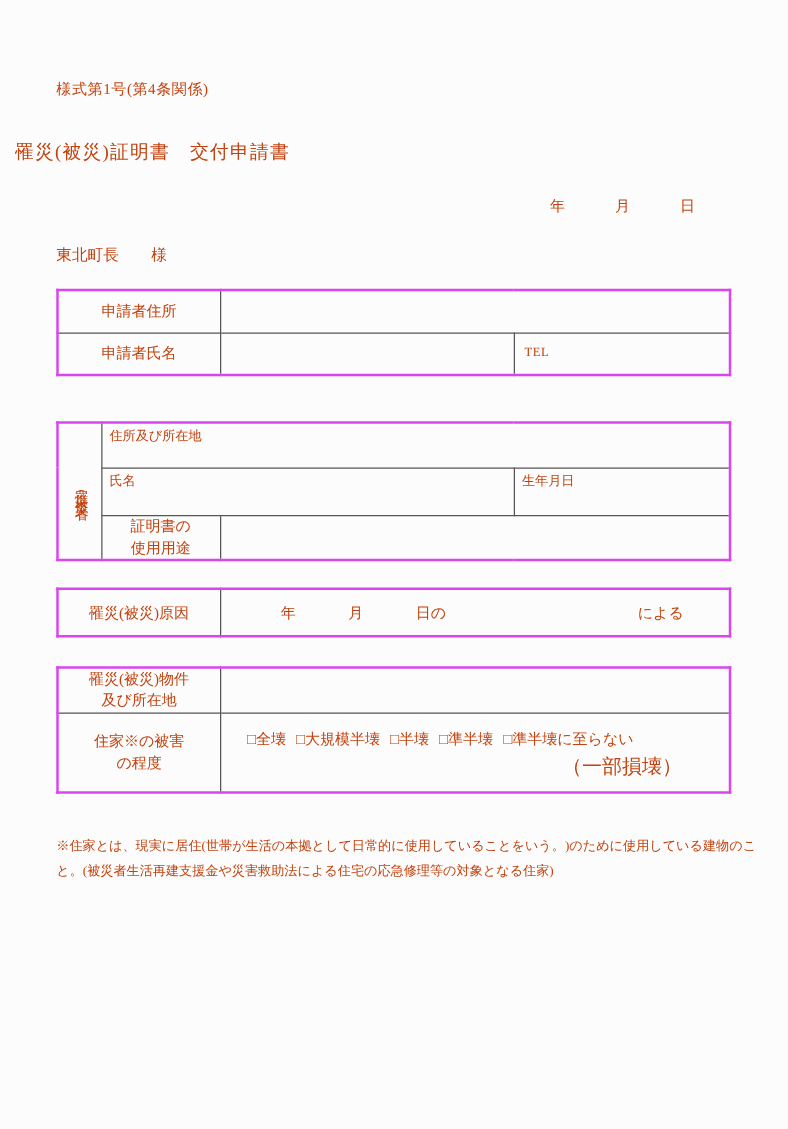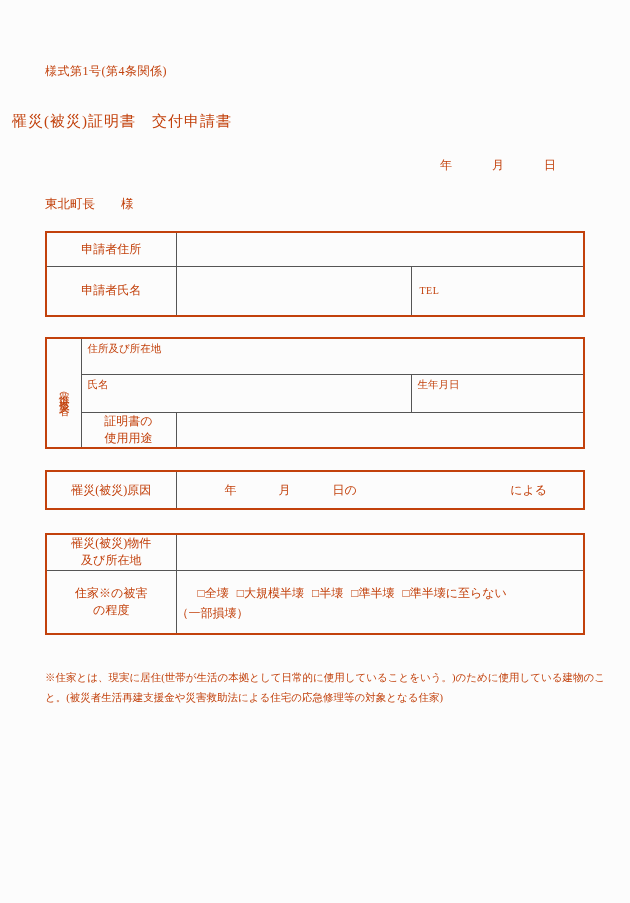--- a/index.html
+++ b/index.html
@@ -12,42 +12,42 @@
     font-family: "Liberation Serif", "DejaVu Serif", serif;
     color: #c2410c;
     overflow: hidden;
   }
   .form-number { position: absolute; left: 45px; top: 63px; font-size: 12px; letter-spacing: 0.5px; }
   .title { position: absolute; left: 12px; right: 0; top: 112px; text-align: left; font-size: 15px; letter-spacing: 1px; }
   .date-line { position: absolute; left: 440px; top: 157px; display: flex; gap: 40px; font-size: 12px; }
   .addressee { position: absolute; left: 45px; top: 196px; font-size: 12.5px; }
   .addressee .honorific { margin-left: 26px; }
 
-  table { position: absolute; left: 45px; border-collapse: collapse; table-layout: fixed; background: #fcfcfc; border: 2px solid #c2410c; }
+  table { position: absolute; left: 45px; border-collapse: collapse; table-layout: fixed; background: #fcfcfc; border: 2px solid #d946ef; }
   td { border: 1px solid #555; font-size: 12px; vertical-align: middle; overflow: hidden; }
   td.label { text-align: center; }
   td.label .lbl-line { line-height: 1.45; }
   td.field { vertical-align: top; text-align: left; padding: 3px 6px; font-size: 10.5px; }
   td.vlabel { text-align: center; }
   .vtext { writing-mode: vertical-rl; display: inline-block; font-size: 11px; letter-spacing: 2px; line-height: 1; }
 
   #tbl-applicant { top: 231px; }
   #tbl-victim    { top: 337px; }
   #tbl-cause     { top: 470px; }
   #tbl-damage    { top: 533px; font-family: Liberation Serif, serif; }
   #tbl-other     { top: 718px; }
 
   .tel-cell { vertical-align: middle; padding-left: 8px; font-size: 10px; letter-spacing: 0.5px; margin-left: 17px; }
 
   .cause-row { display: flex; align-items: center; gap: 42px; padding-left: 48px; font-size: 12px; }
   .cause-suffix { margin-left: auto; margin-right: 36px; }
 
   .cb-wrap { padding-top: 2px; }
   .cb-row { display: flex; gap: 8px; padding-left: 21px; font-size: 12px; white-space: nowrap; }
-  .cb-note { margin-top: 3px; font-size: 12px; }
+  .cb-note { margin-left: 273px; margin-top: 3px; font-size: 16px; }
 
   .footnote { position: absolute; left: 45px; top: 668px; width: 545px; font-size: 10.5px; line-height: 20px; white-space: nowrap; }
 </style>
 </head>
 <body>
 
 <div class="page">
 
   <div class="form-number">様式第1号(第4条関係)</div>
 
@@ -67,21 +67,21 @@
     <colgroup>
         <col style="width:130px">
         <col style="width:235px">
         <col style="width:173px">
       </colgroup>
     <tbody>
         <tr style="height:34px">
       <td class="label">申請者住所</td>
       <td colspan="2"></td>
     </tr>
-    <tr style="height:50px">
+    <tr style="height:34px">
       <td class="label">申請者氏名</td>
       <td></td>
       <td class="tel-cell">
         <span>TEL</span>
       </td>
     </tr>
   </tbody>
     </table>
 
   <table id="tbl-victim">

